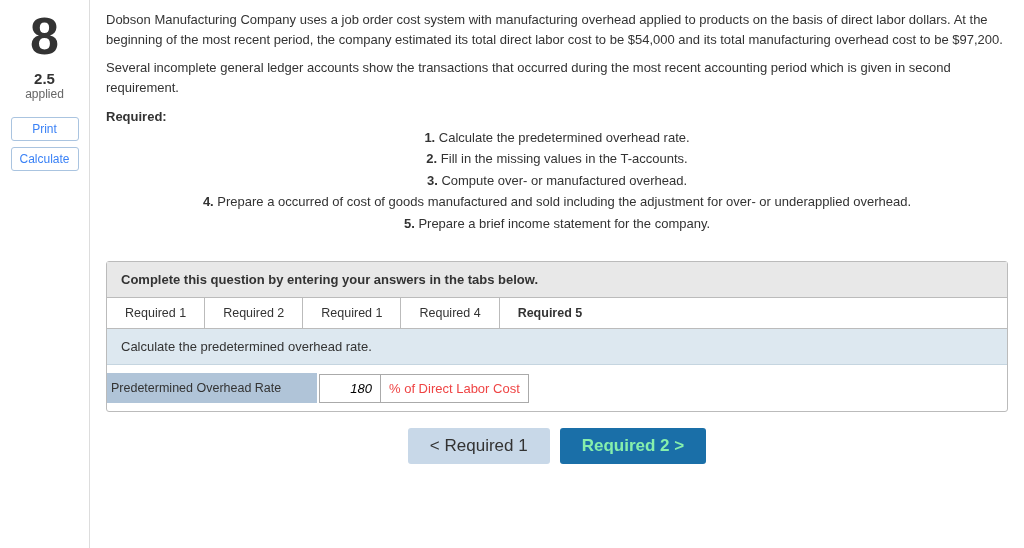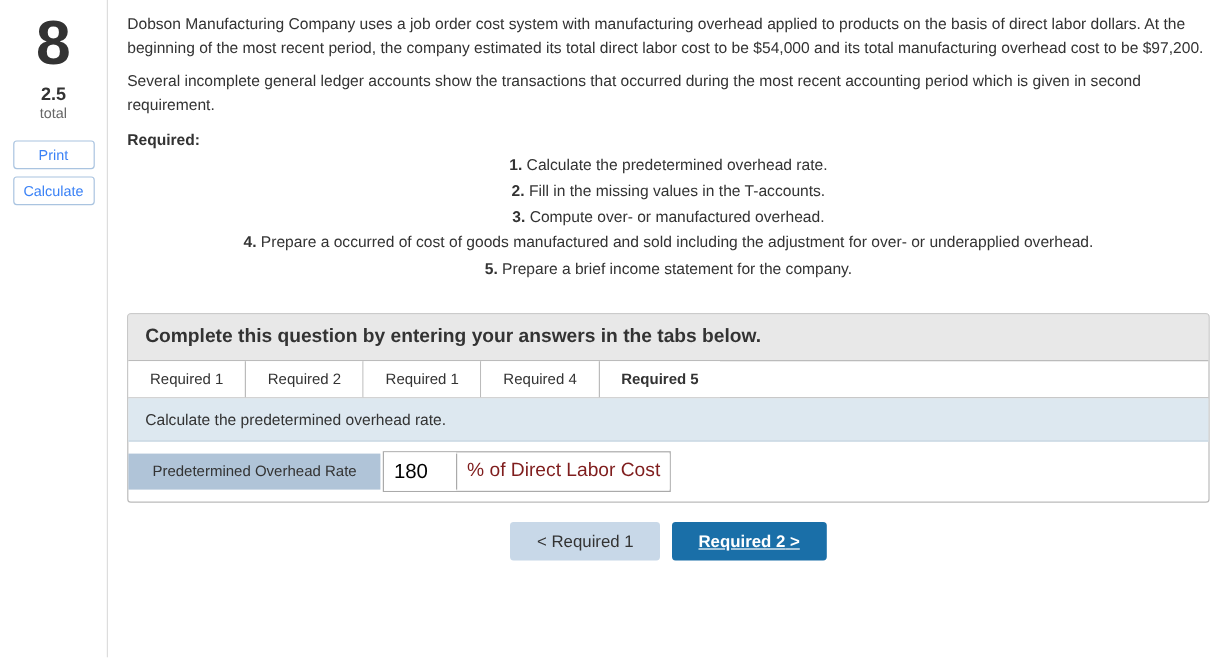--- a/index.html
+++ b/index.html
@@ -89,21 +89,21 @@
     }
     .answer-box {
       border: 1px solid #bbb;
       border-radius: 3px;
       margin-top: 10px;
     }
     .answer-box-header {
       background: #e8e8e8;
       padding: 10px 14px;
       font-weight: bold;
-      font-size: 16px;
+      font-size: 13px;
       border-bottom: 1px solid #bbb;
     }
     .tabs-row {
       display: flex;
       border-bottom: 1px solid #bbb;
     }
     .tab {
       padding: 8px 18px;
       border-right: 1px solid #bbb;
       font-size: 12.5px;
@@ -127,82 +127,83 @@
       color: #333;
       border-bottom: 1px solid #c5d5e0;
     }
     .overhead-rate-row {
       display: flex;
       align-items: center;
       padding: 8px 0 8px 0;
     }
     .overhead-label {
       background: #b0c4d8;
-      padding: 8px 20px;
+      padding: 8px 4px;
       font-size: 12.5px;
       color: #333;
       min-width: 210px;
       font-weight: normal;
     }
     .overhead-input-group {
       display: flex;
       align-items: center;
       border: 1px solid #aaa;
       margin-left: 2px;
     }
     .overhead-value {
       padding: 6px 8px;
-      font-size: 17px;
+      font-size: 13px;
       border: none;
       outline: none;
       width: 60px;
-      background: #fff;
+      text-align: right;
+      background: #fff;
+      font-style: italic;
     }
     .overhead-unit {
       padding: 6px 8px;
-      font-size: 16px;
-      color: #7f1d1d;
+      font-size: 13px;
+      color: #ef4444;
       background: #fff;
       border-left: 1px solid #aaa;
       white-space: nowrap;
     }
     .nav-buttons-row {
       display: flex;
       justify-content: center;
       gap: 10px;
       padding: 16px 0 8px 0;
     }
     .nav-btn {
       padding: 8px 22px;
-      font-size: 14px;
+      font-size: 17px;
       border-radius: 3px;
       cursor: pointer;
       border: none;
       font-weight: normal;
     }
     .nav-btn-prev {
       background: #c8d8e8;
       color: #333;
     }
     .nav-btn-next {
       background: #1a6fa8;
-      color: #ffffff;
-      font-weight: bold;
-      text-decoration: underline;
+      color: #86efac;
+      font-weight: bold;
     }
   </style>
 </head>
 <body>
 
 <div class="page-wrapper">
 
   <div class="left-sidebar">
     <div class="question-number">8</div>
     <div class="points-value">2.5</div>
-    <div class="points-label">total</div>
+    <div class="points-label">applied</div>
     <a class="sidebar-btn">Print</a>
     <a class="sidebar-btn">Calculate</a>
   </div>
 
   <div class="main-content">
     <div class="question-text">
       <p>Dobson Manufacturing Company uses a job order cost system with manufacturing overhead applied to products on the basis of direct labor dollars. At the beginning of the most recent period, the company estimated its total direct labor cost to be $54,000 and its total manufacturing overhead cost to be $97,200.</p>
       <p>Several incomplete general ledger accounts show the transactions that occurred during the most recent accounting period which is given in second requirement.</p>
     </div>
 

